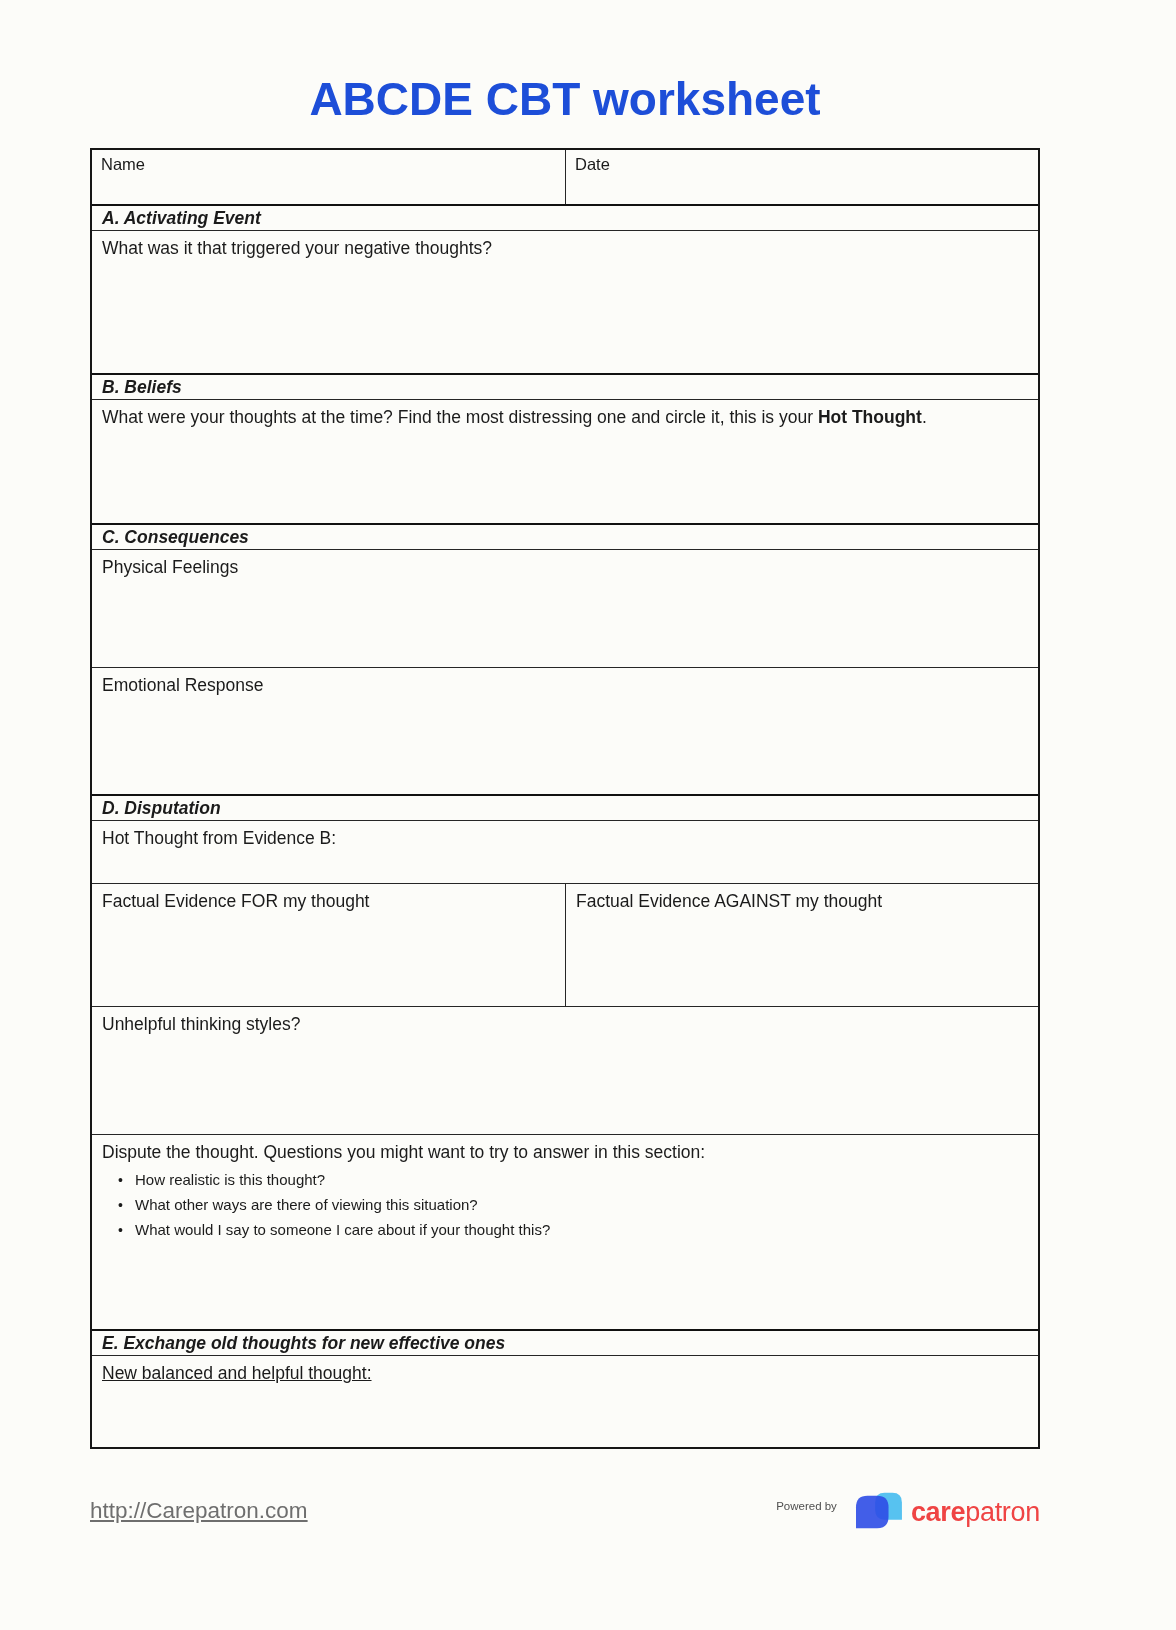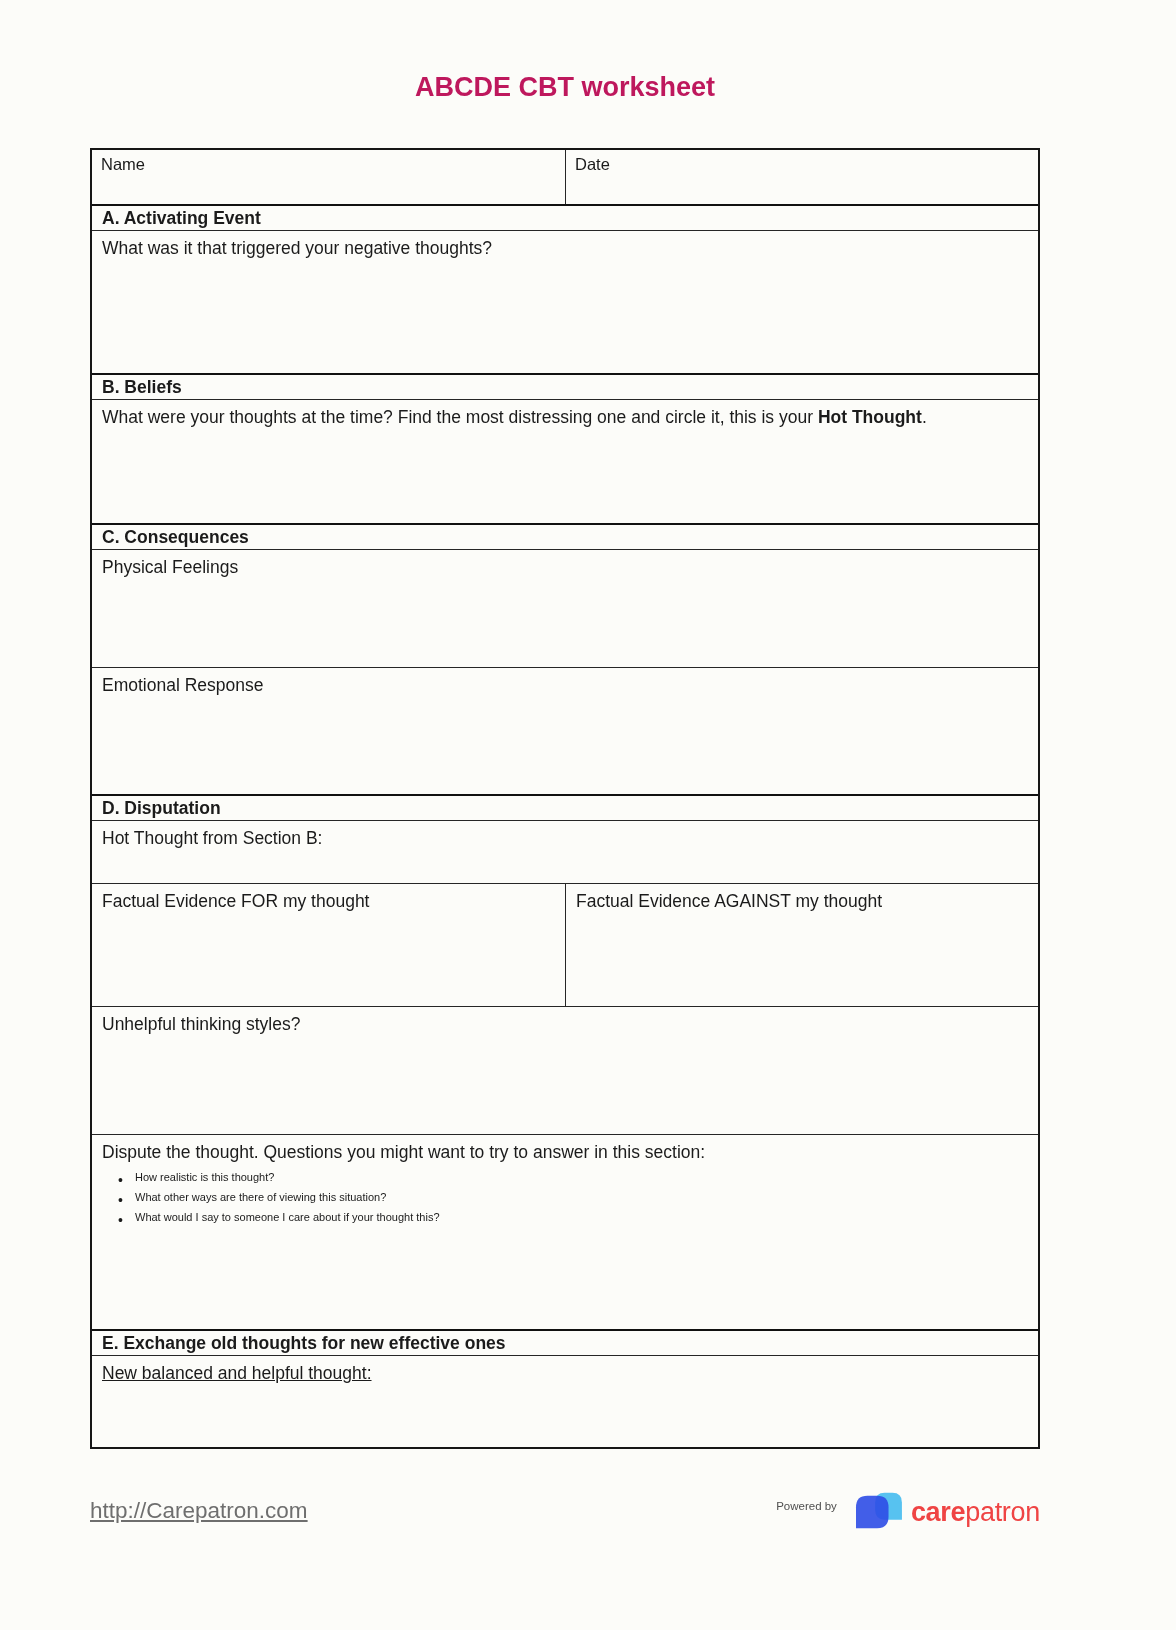--- a/index.html
+++ b/index.html
@@ -2,48 +2,48 @@
 <html><head>
 <meta charset="utf-8">
 <style>
   html,body{margin:0;padding:0;background:#fbfbf7;}
   .page{
     position:relative;width:1176px;height:1630px;background:#fcfcf9;
     font-family:"Liberation Sans",sans-serif;color:#1b1b1b;overflow:hidden;
   }
   .title{
     position:absolute;left:90px;width:950px;top:72px;margin:0;
-    text-align:center;font-size:27px;font-weight:700;color:#be185d;
+    text-align:center;font-size:46px;font-weight:700;color:#1d4ed8;
   }
   .form{
     position:absolute;left:90px;top:148px;width:950px;
     border:2px solid #161616;box-sizing:border-box;
   }
   .row{position:relative;box-sizing:border-box;border-top:1.5px solid #262626;background:transparent;}
   .row:first-child{border-top:none;}
-  .row.sec{border-top:2.5px solid #111;}
+  .row.sec{border-top:2.5px solid #111;font-style:italic;}
   .hdr{font-weight:700;font-size:17.5px;display:flex;align-items:center;padding:0 10px;height:26px;}
   .content{font-size:17.5px;padding:7px 10px;}
   .split{display:flex;padding:0;}
   .cell{flex:1 1 50%;box-sizing:border-box;padding:7px 10px;font-size:17.5px;}
   .cell + .cell{border-left:1.5px solid #262626;}
   .namedate .cell{font-size:16.5px;padding:5px 9px;}
   .h-namedate{height:54px;}
   .h-a{height:143px;}
   .h-b{height:124px;}
   .h-phys{height:118px;}
   .h-emot{height:127px;}
   .h-hot{height:63px;}
   .h-evid{height:123px;}
   .h-unhelp{height:128px;}
   .h-disp{height:195px;}
   .h-e{height:92px;text-decoration:underline;}
   .disp-intro{margin:0;}
   .qlist{list-style:none;margin:7px 0 0 0;padding:0;}
-  .qlist li{position:relative;padding-left:33px;margin-top:8px;font-size:11px;}
+  .qlist li{position:relative;padding-left:33px;margin-top:8px;font-size:15px;}
   .qlist li::before{content:"\2022";position:absolute;left:16px;top:1px;font-size:14px;color:#1b1b1b;}
   .footer-link{
     position:absolute;left:90px;top:1498px;font-size:22.5px;color:#6e6e6e;
     text-decoration:underline;cursor:pointer;
   }
   .powered{
     position:absolute;right:136px;top:1490px;display:flex;align-items:center;
   }
   .pb-label{font-size:11.5px;color:#4f4f4f;margin-right:16px;position:relative;top:-6px;}
   .logo-icon{width:50px;height:44px;margin-right:8px;}
@@ -89,21 +89,21 @@
       <span>Physical Feelings</span>
     </div>
     <div class="row content h-emot">
       <span>Emotional Response</span>
     </div>
 
     <div class="row sec hdr">
       <span>D. Disputation</span>
     </div>
     <div class="row content h-hot">
-      <span>Hot Thought from Section B:</span>
+      <span>Hot Thought from Evidence B:</span>
     </div>
     <div class="row split h-evid">
       <div class="cell">
         <span>Factual Evidence FOR my thought</span>
       </div>
       <div class="cell">
         <span>Factual Evidence AGAINST my thought</span>
       </div>
     </div>
     <div class="row content h-unhelp">

